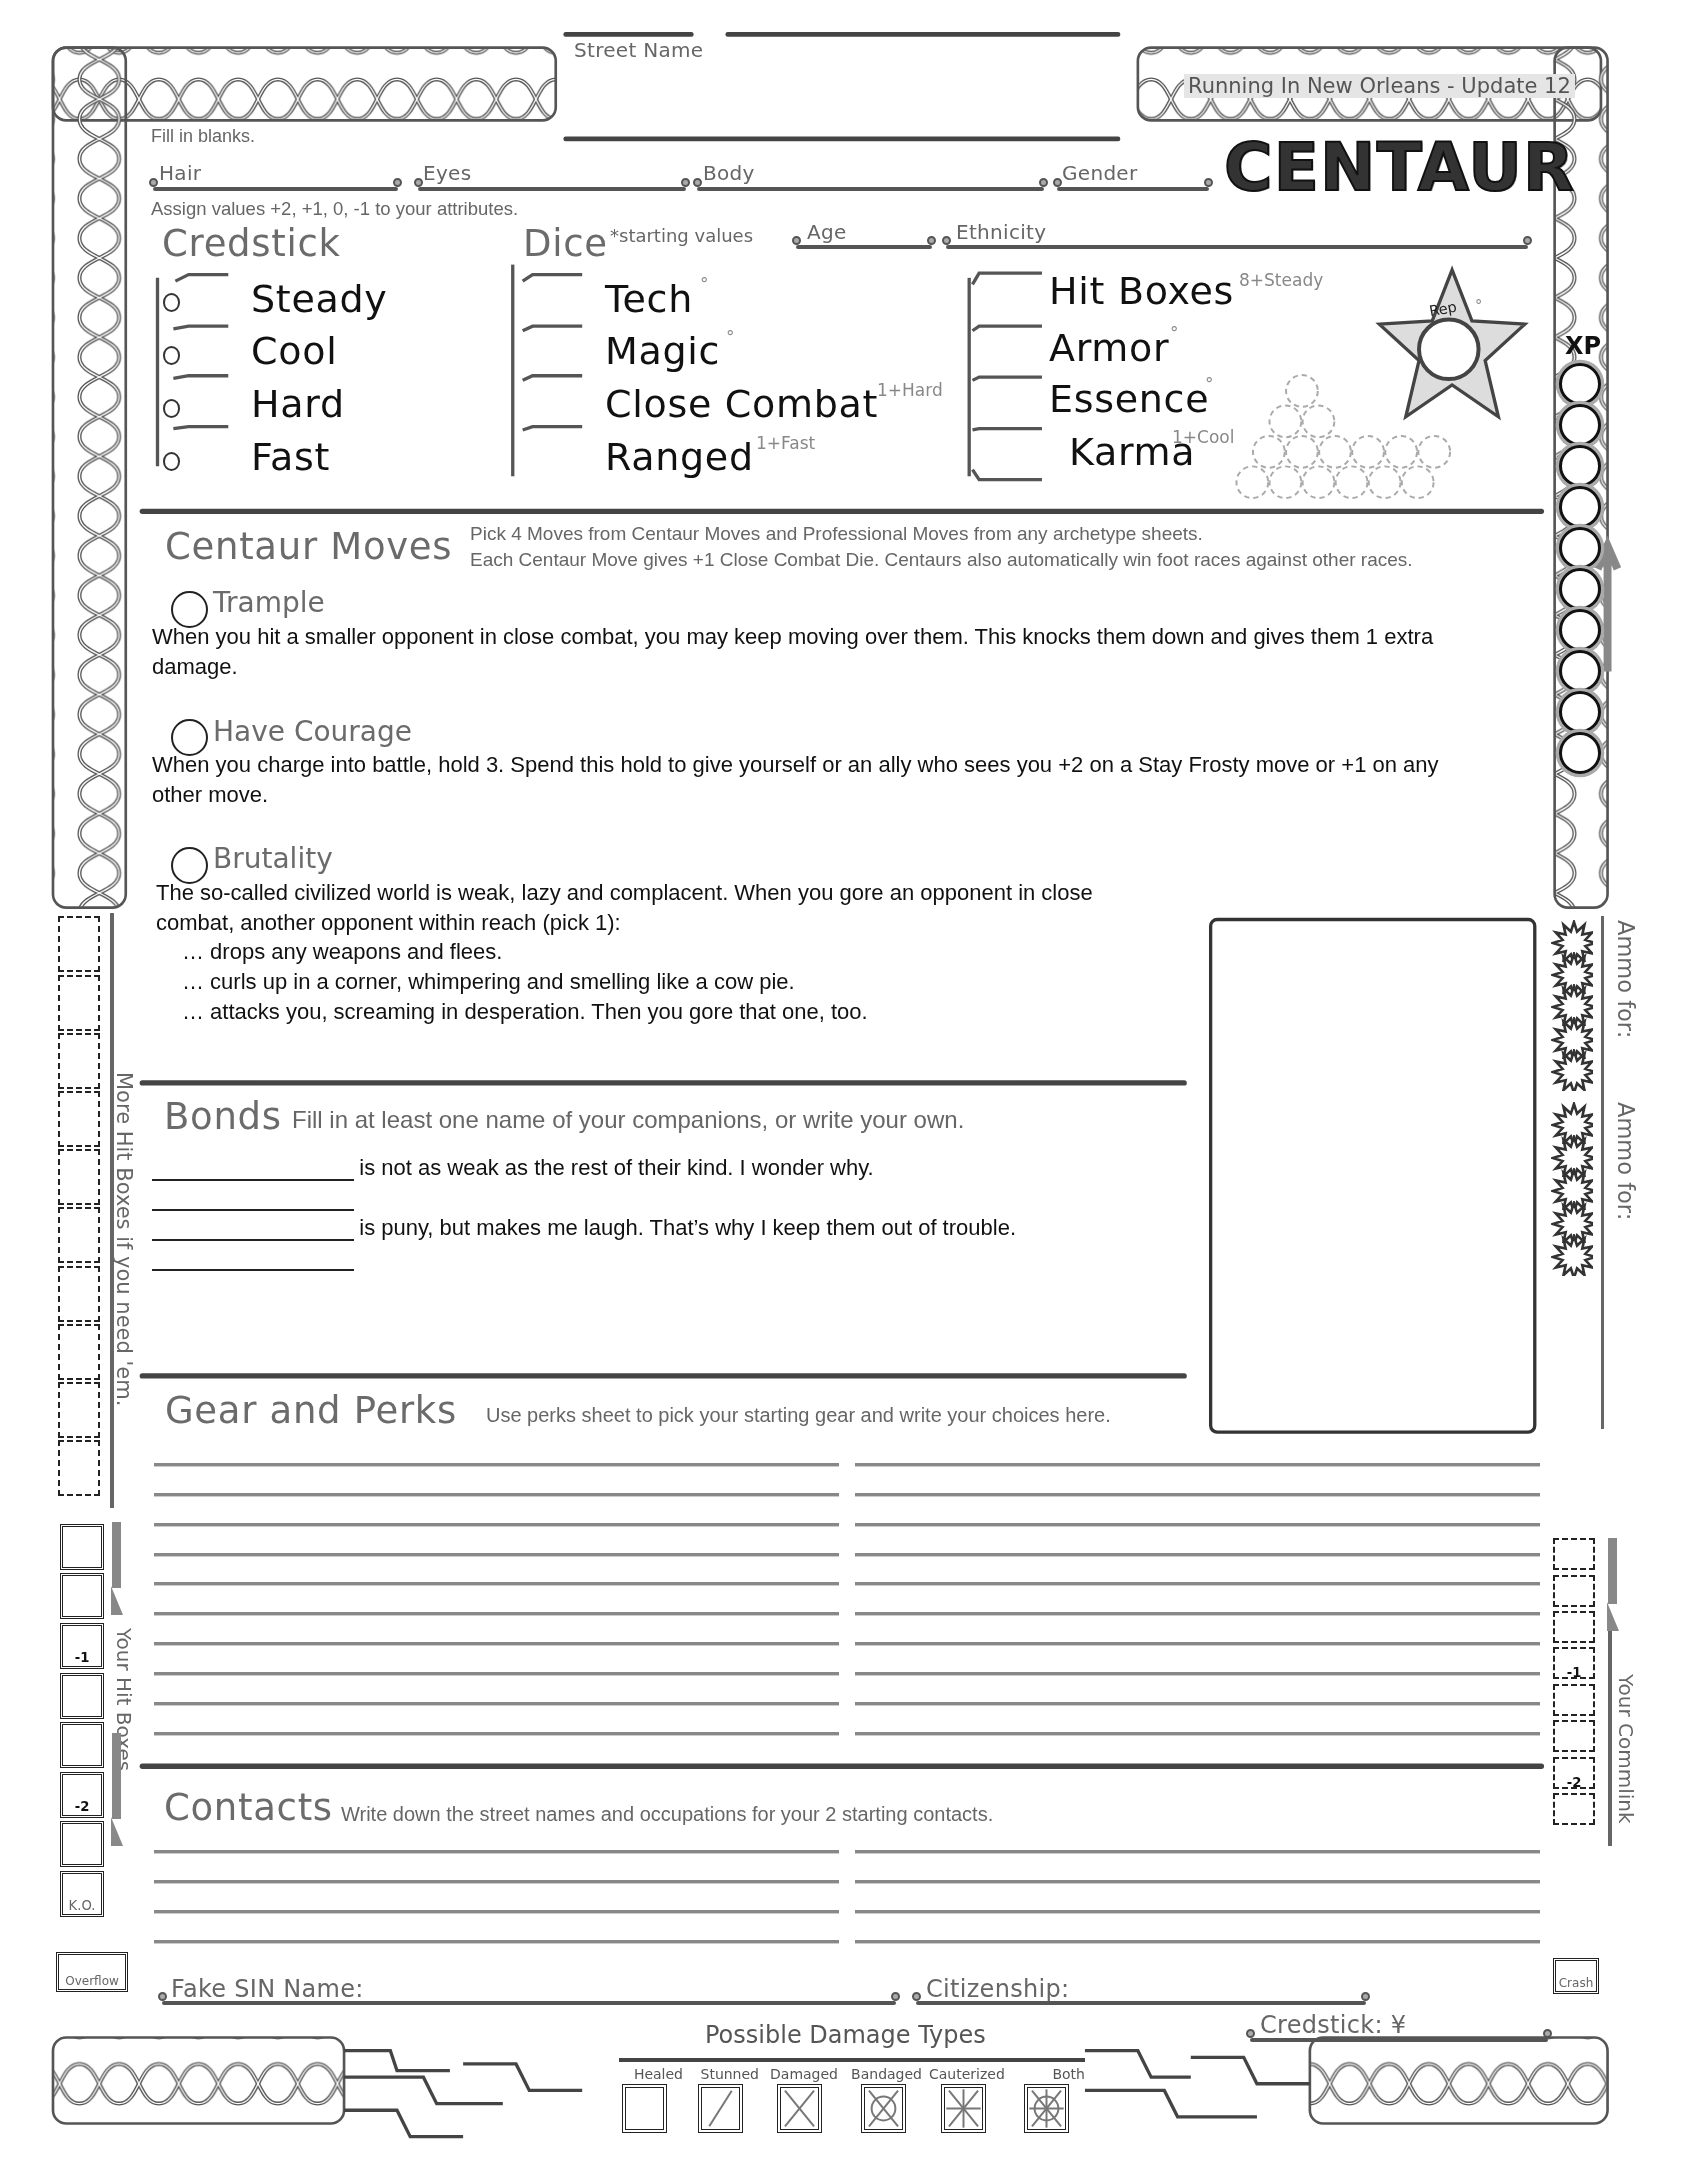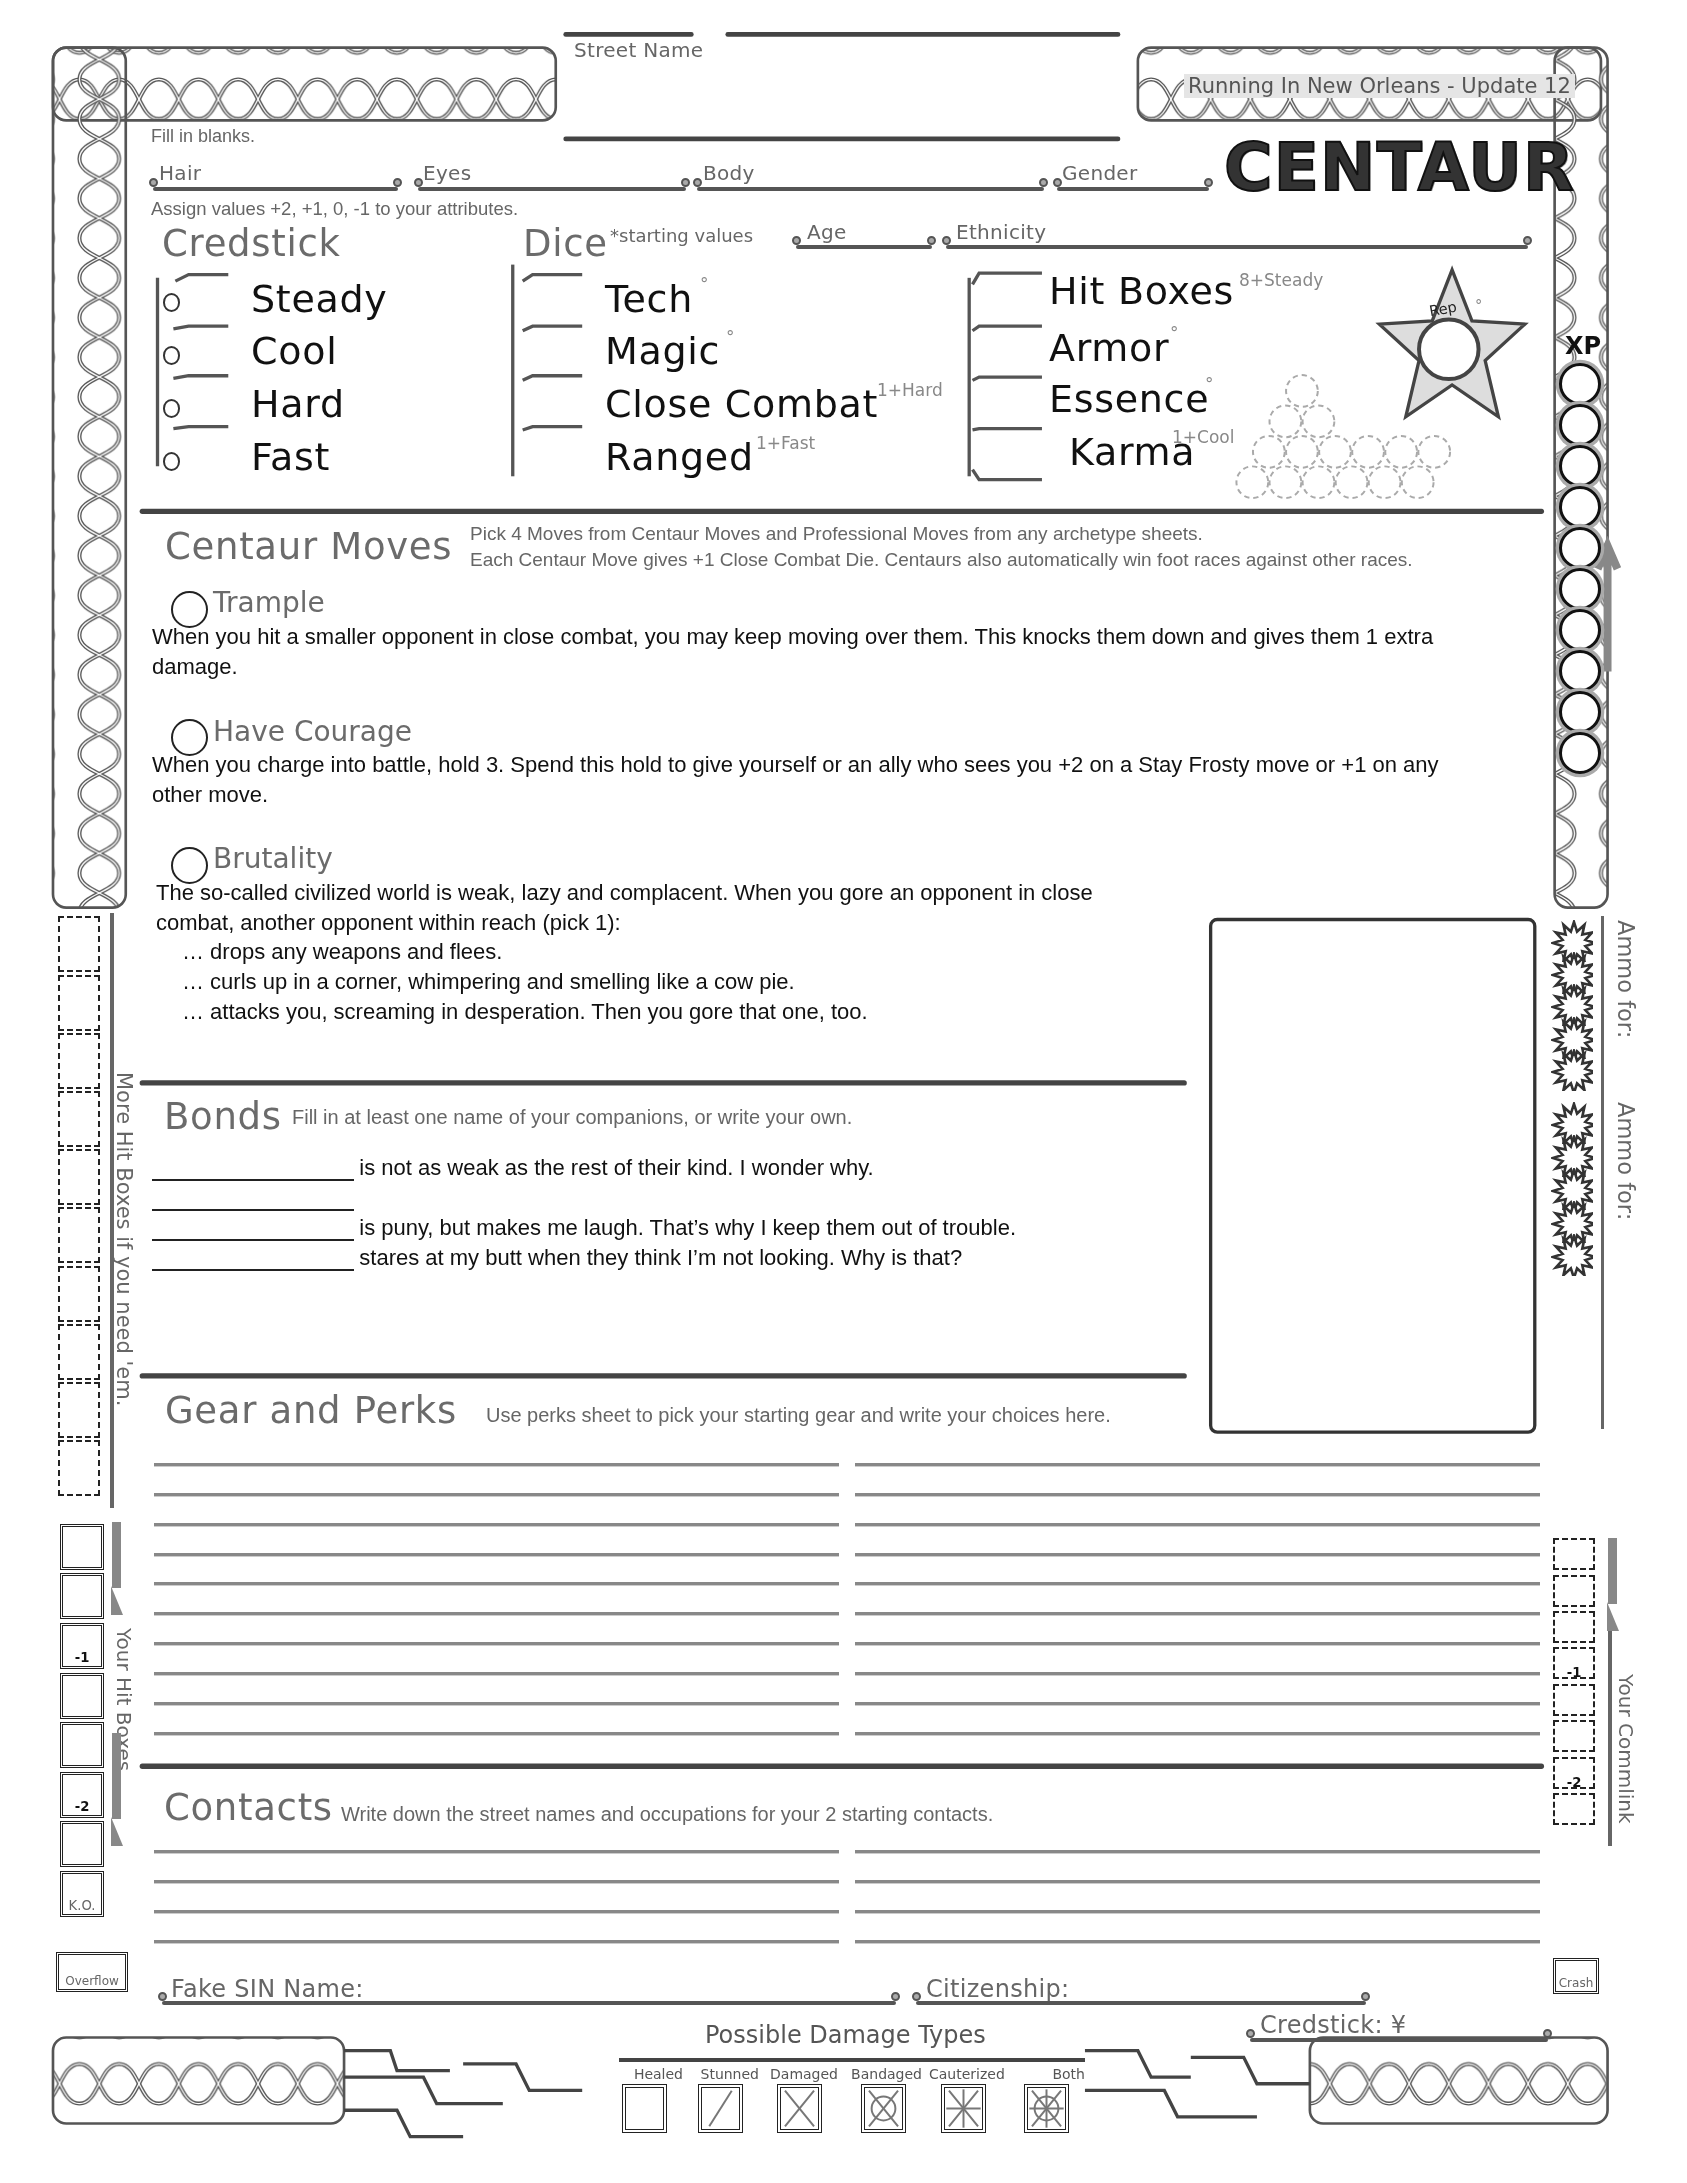--- a/index.html
+++ b/index.html
@@ -232,36 +232,35 @@
 <div class="move-desc" style="left:152px; top:750px; width:1330px;">When you charge into battle, hold 3. Spend this hold to give yourself or an ally who sees you +2 on a Stay Frosty move or +1 on any other move.</div>
 
 <div class="check-circle" style="left:171px; top:847px;"></div>
 <div class="move-name hand" style="left:213px; top:842px;">Brutality</div>
 <div class="move-desc" style="left:156px; top:878px; width:1019px;">The so-called civilized world is weak, lazy and complacent. When you gore an opponent in close combat, another opponent within reach (pick 1):</div>
 <div class="move-desc" style="left:182px; top:937px;">… drops any weapons and flees.</div>
 <div class="move-desc" style="left:182px; top:967px;">… curls up in a corner, whimpering and smelling like a cow pie.</div>
 <div class="move-desc" style="left:182px; top:997px;">… attacks you, screaming in desperation. Then you gore that one, too.</div>
 
 <div class="section-title hand" style="left:164px; top:1095px;">Bonds</div>
-<div class="hint" style="left:292px; top:1106px; font-size:20px;">Fill in at least one name of your companions, or write your own.</div>
+<div class="hint" style="left:292px; top:1106px; font-size:24px;">Fill in at least one name of your companions, or write your own.</div>
 <div id="bonds-list">
     <div class="bond-row" style="left:152px; top:1154px;">
       <span class="bond-blank"></span>
       <span>is not as weak as the rest of their kind. I wonder why.</span>
     </div>
     <div class="bond-row" style="left:152px; top:1184px;">
       <span class="bond-blank"></span>
     </div>
     <div class="bond-row" style="left:152px; top:1214px;">
       <span class="bond-blank"></span>
       <span>is puny, but makes me laugh. That’s why I keep them out of trouble.</span>
     </div>
     <div class="bond-row" style="left:152px; top:1244px;">
       <span class="bond-blank"></span>
-      <span>stares at my butt when they think I’m not looking. Why is that?</span>
     </div>
   </div>
 
 <div class="section-title hand" style="left:165px; top:1389px;">Gear and Perks</div>
 <div class="hint" style="left:486px; top:1404px; font-size:20px;">Use perks sheet to pick your starting gear and write your choices here.</div>
 <div id="gear-lines">
     <div class="write-line" style="left:154px; top:1463px; width:685px;"></div>
     <div class="write-line" style="left:855px; top:1463px; width:685px;"></div>
     <div class="write-line" style="left:154px; top:1493px; width:685px;"></div>
     <div class="write-line" style="left:855px; top:1493px; width:685px;"></div>

